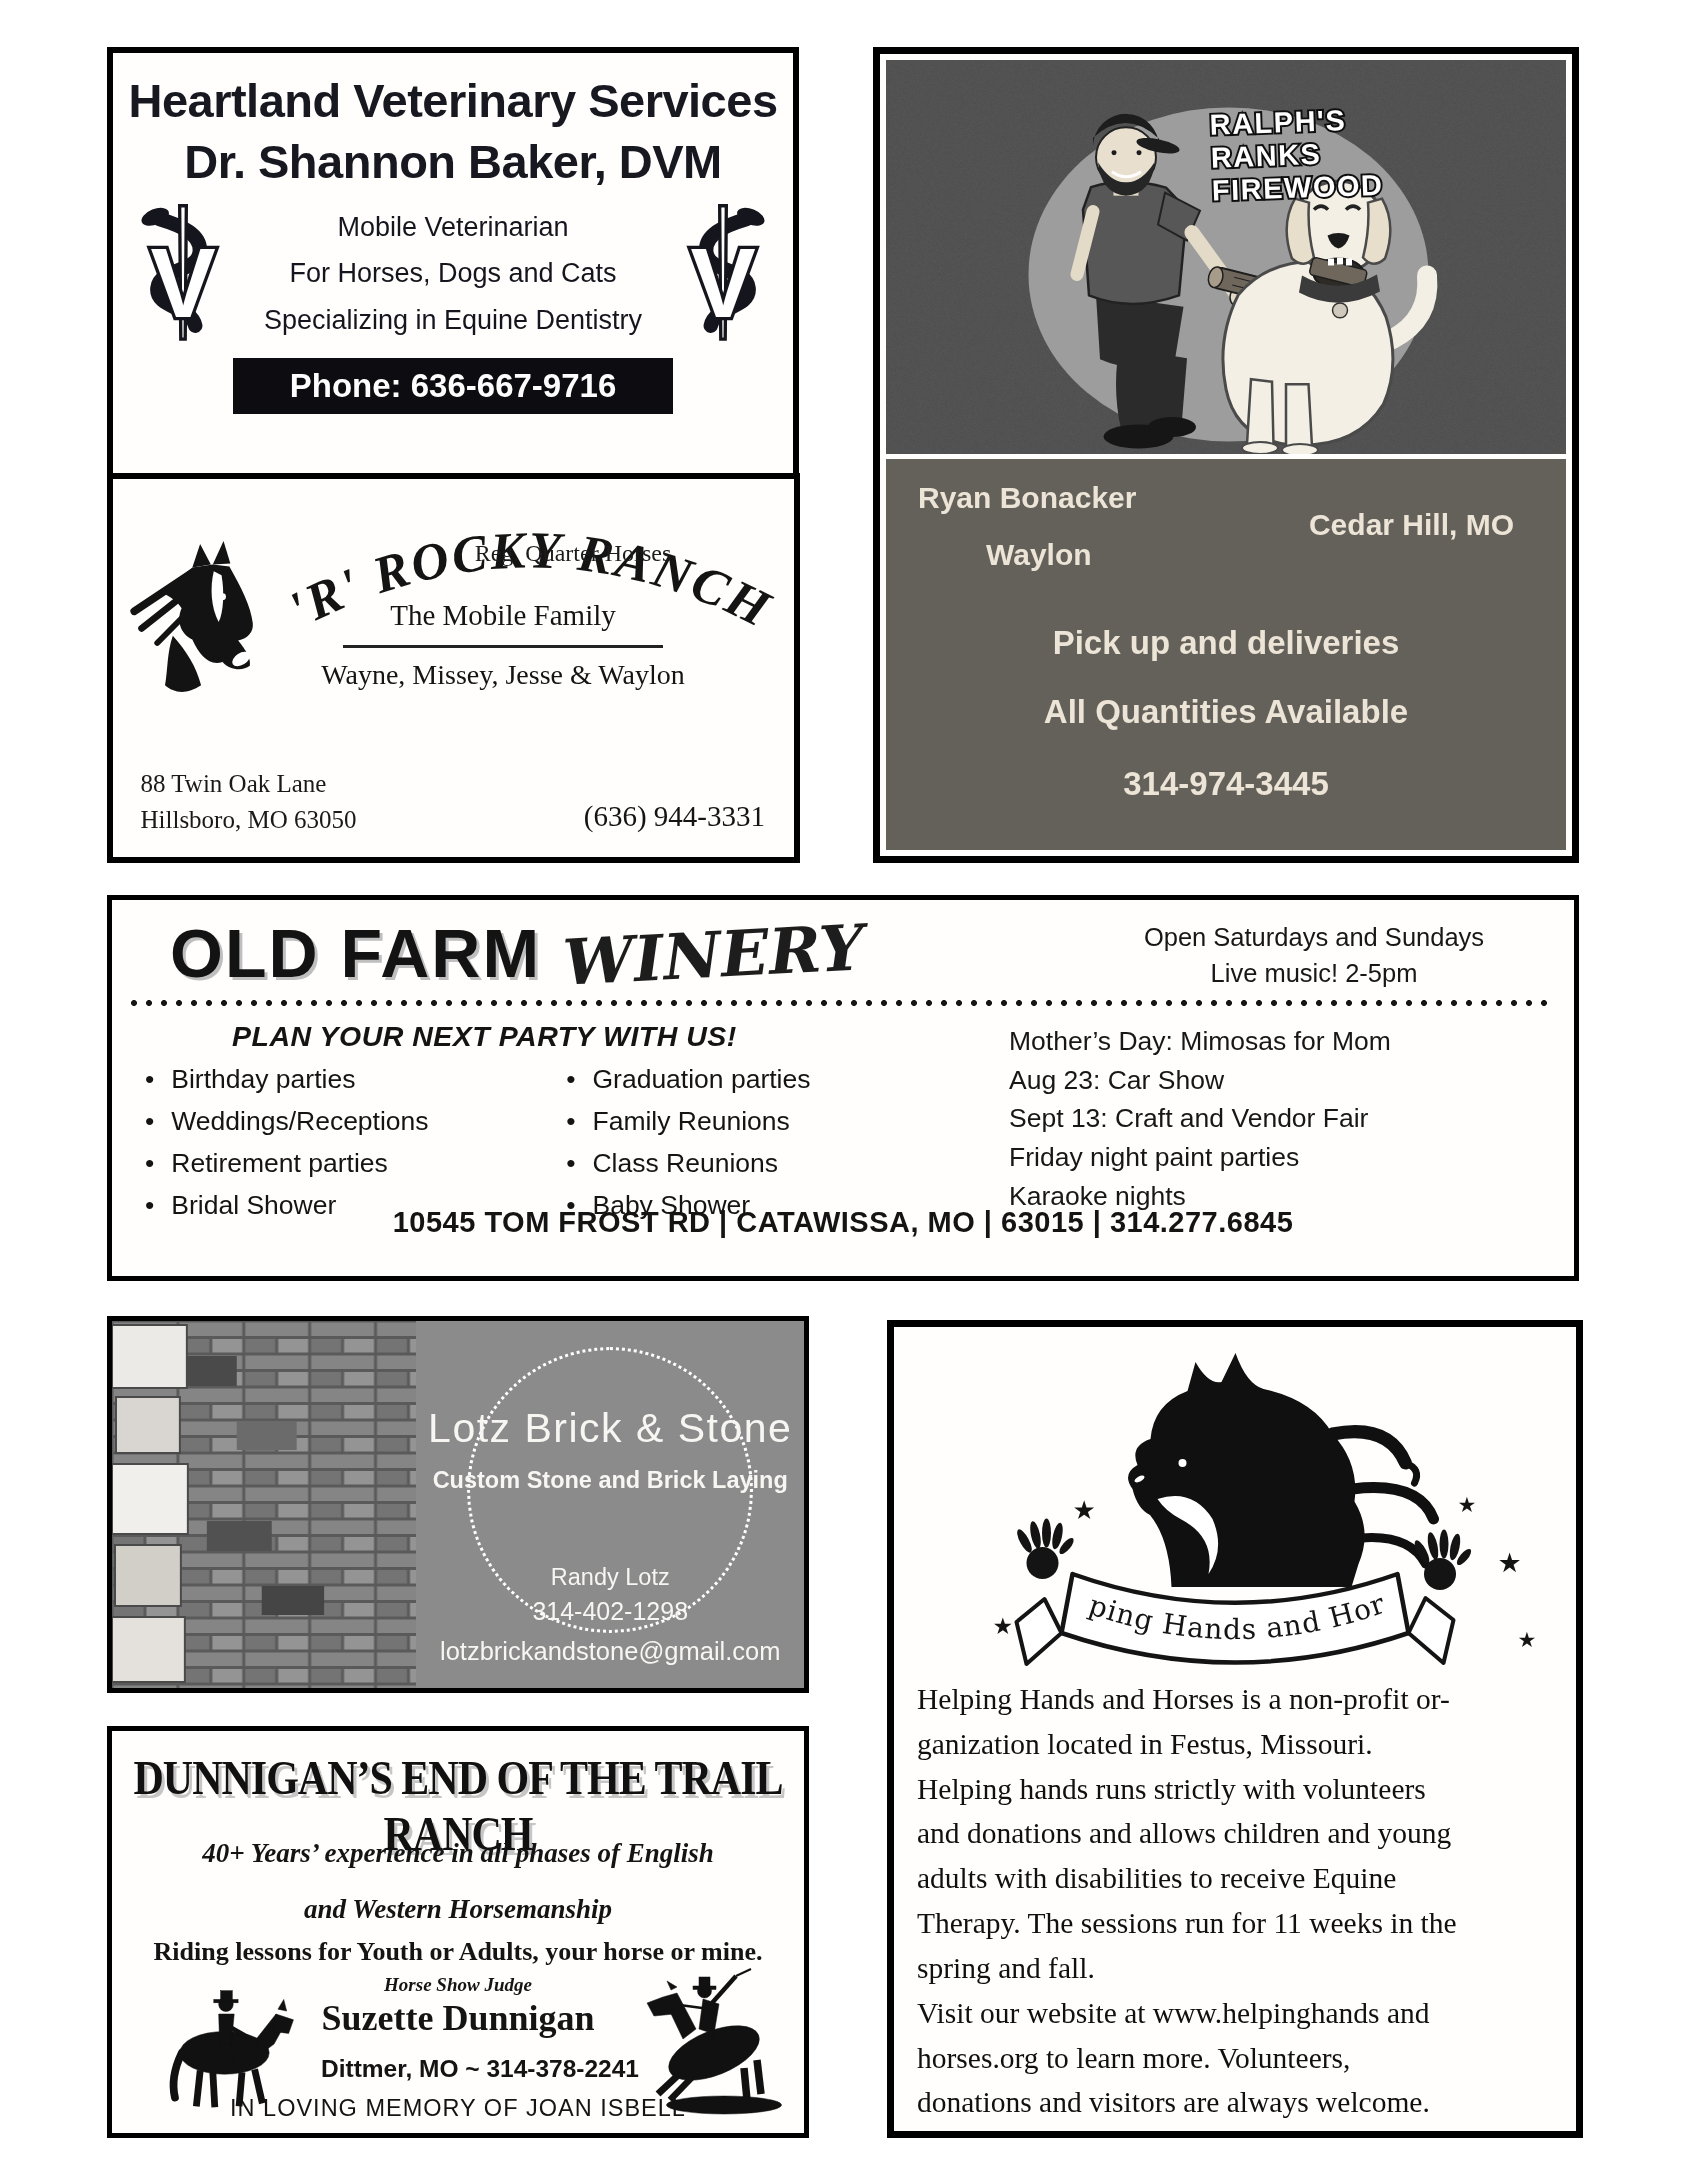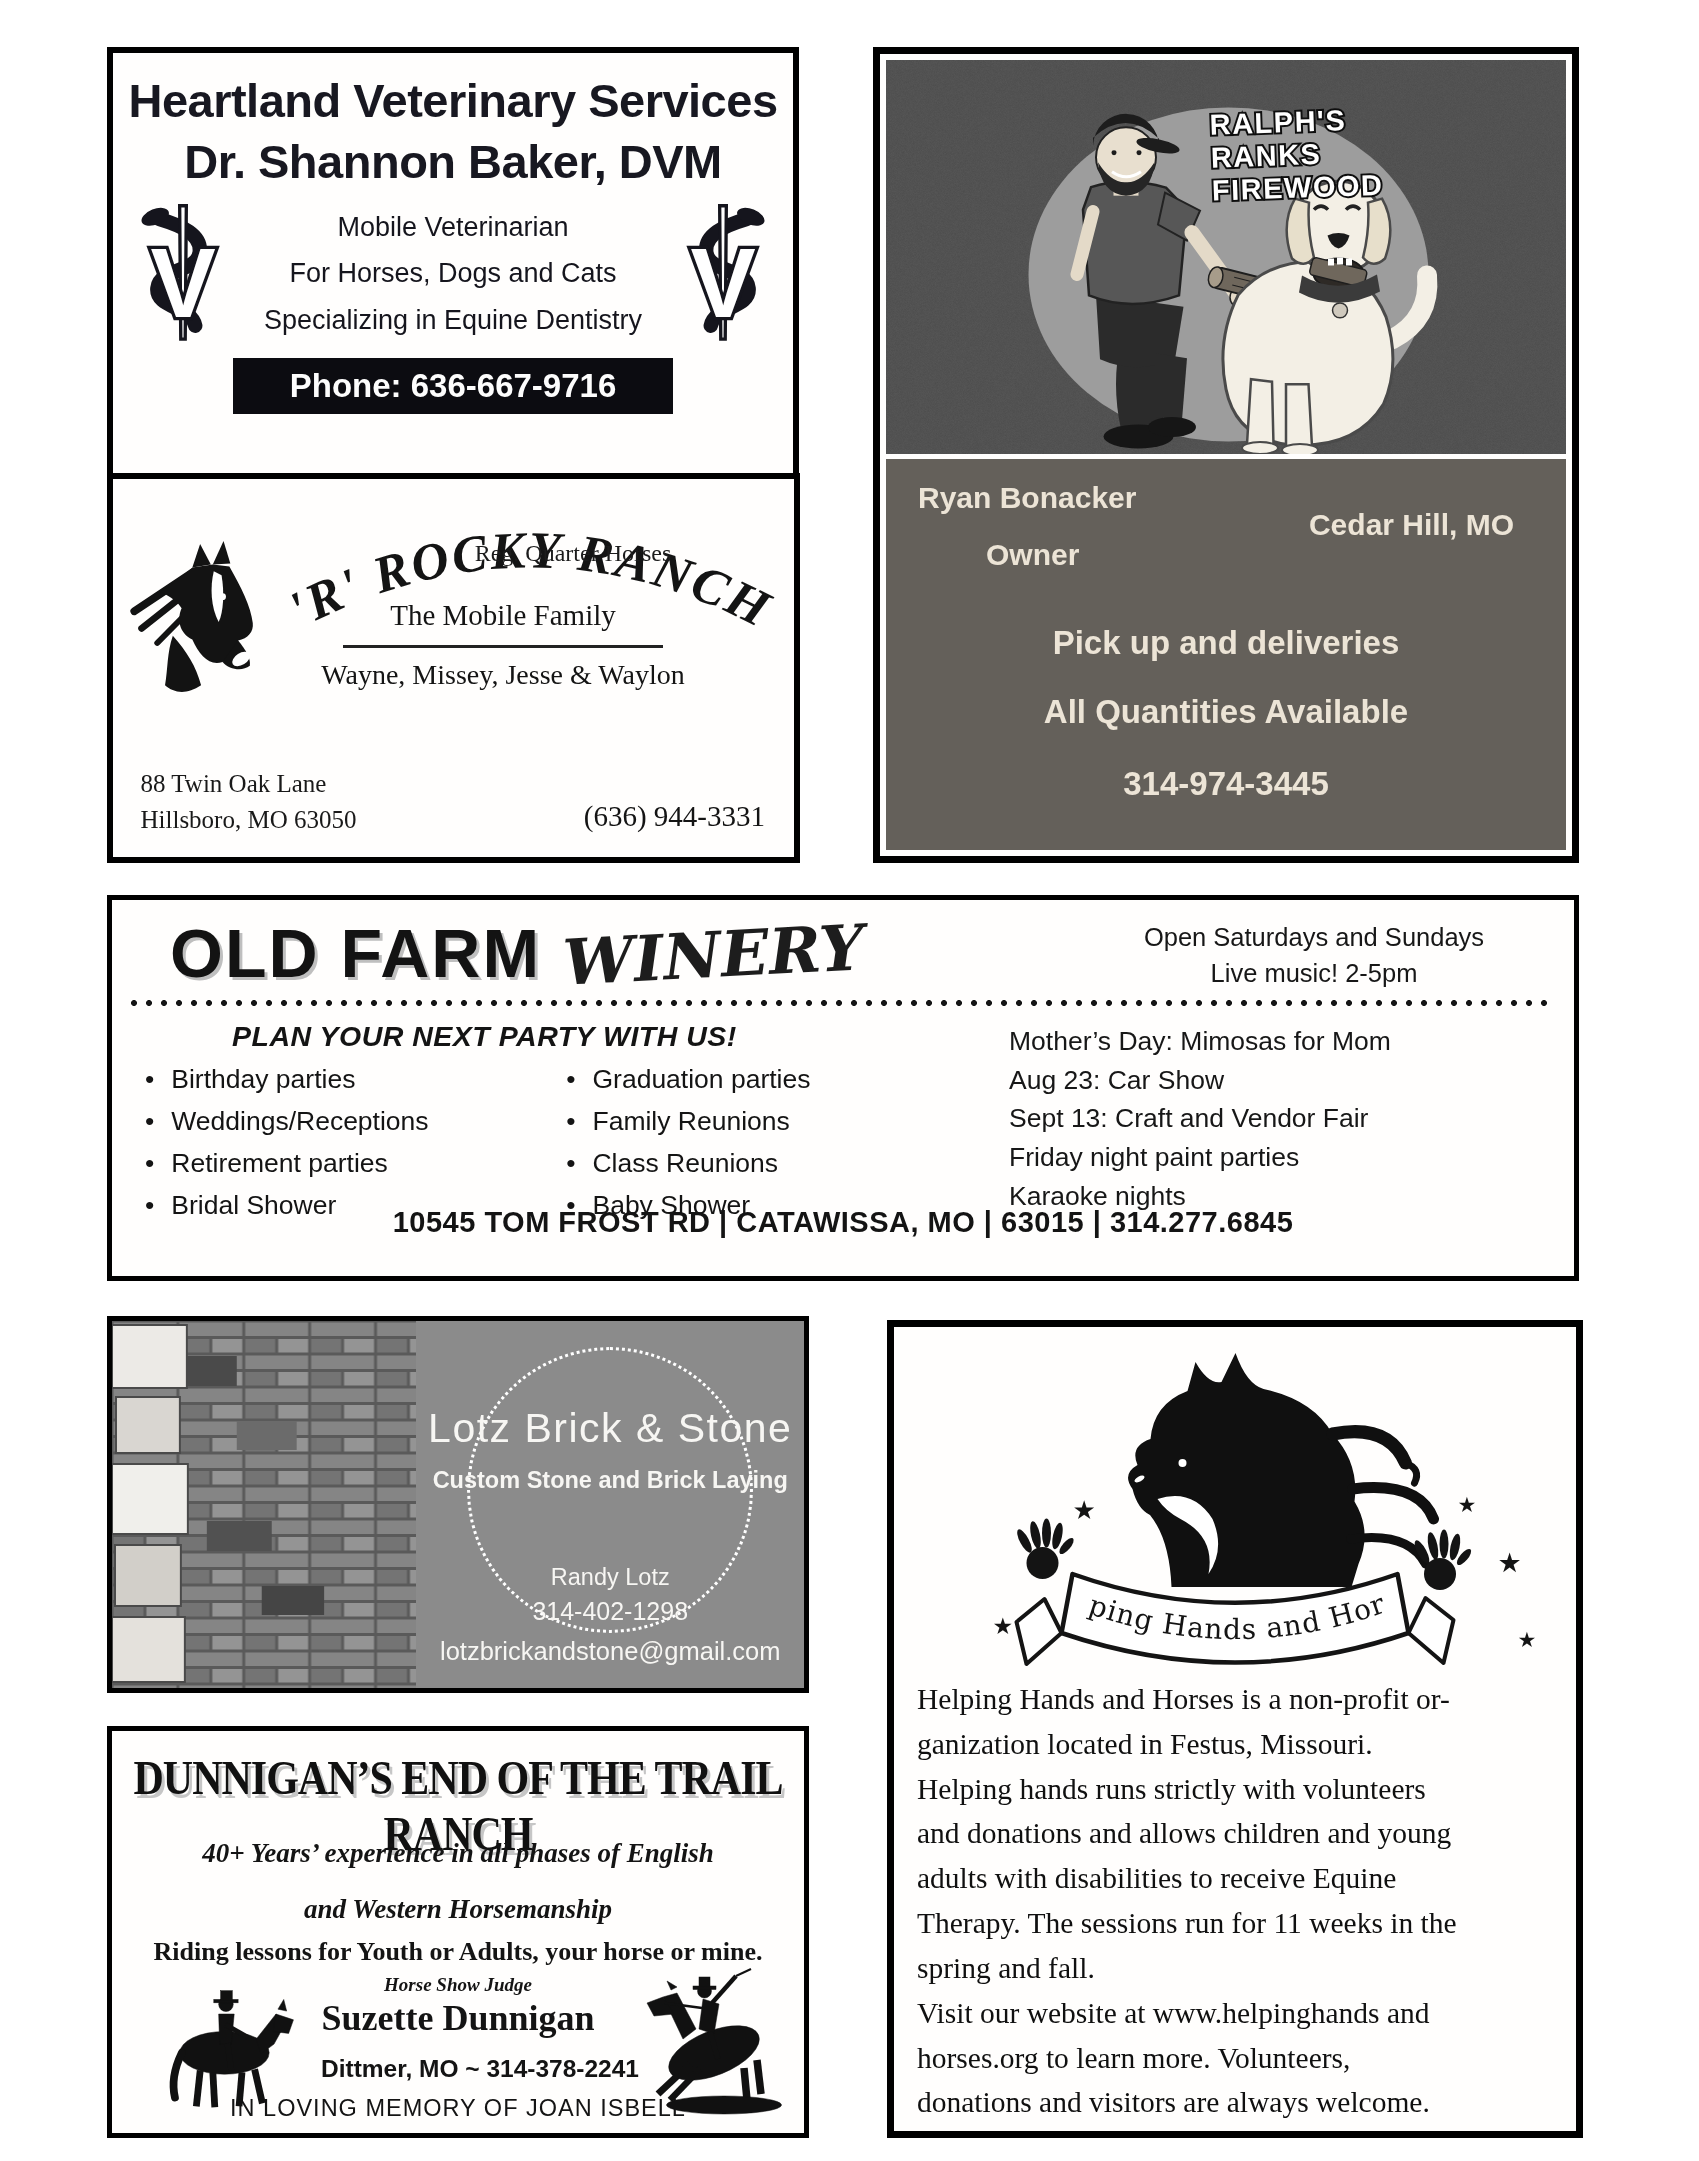--- a/index.html
+++ b/index.html
@@ -179,21 +179,21 @@
       </g>
 
       <g transform="rotate(-2 648 148)">
         <text x="648" y="150" font-size="58" font-weight="bold" letter-spacing="3" font-family="Liberation Sans, sans-serif" fill="#ffffff" stroke="#0e0e0e" stroke-width="8" paint-order="stroke">RALPH'S</text>
         <text x="648" y="216" font-size="58" font-weight="bold" letter-spacing="3" font-family="Liberation Sans, sans-serif" fill="#ffffff" stroke="#0e0e0e" stroke-width="8" paint-order="stroke">RANKS</text>
         <text x="648" y="282" font-size="58" font-weight="bold" letter-spacing="3" font-family="Liberation Sans, sans-serif" fill="#ffffff" stroke="#0e0e0e" stroke-width="8" paint-order="stroke">FIREWOOD</text>
       </g>
     </svg>
     <div class="ralphs-panel">
       <div class="rp-owner">Ryan Bonacker</div>
-      <div class="rp-owner-title">Owner</div>
+      <div class="rp-owner-title">Waylon</div>
       <div class="rp-city">Cedar Hill, MO</div>
       <div class="rp-line1">Pick up and deliveries</div>
       <div class="rp-line2">All Quantities Available</div>
       <div class="rp-phone">314-974-3445</div>
     </div>
   </div>
 
   <div class="ad" id="ad-rocky">
     <svg class="rr-horse" viewBox="0 0 320 340">
       <g fill="#131313">

